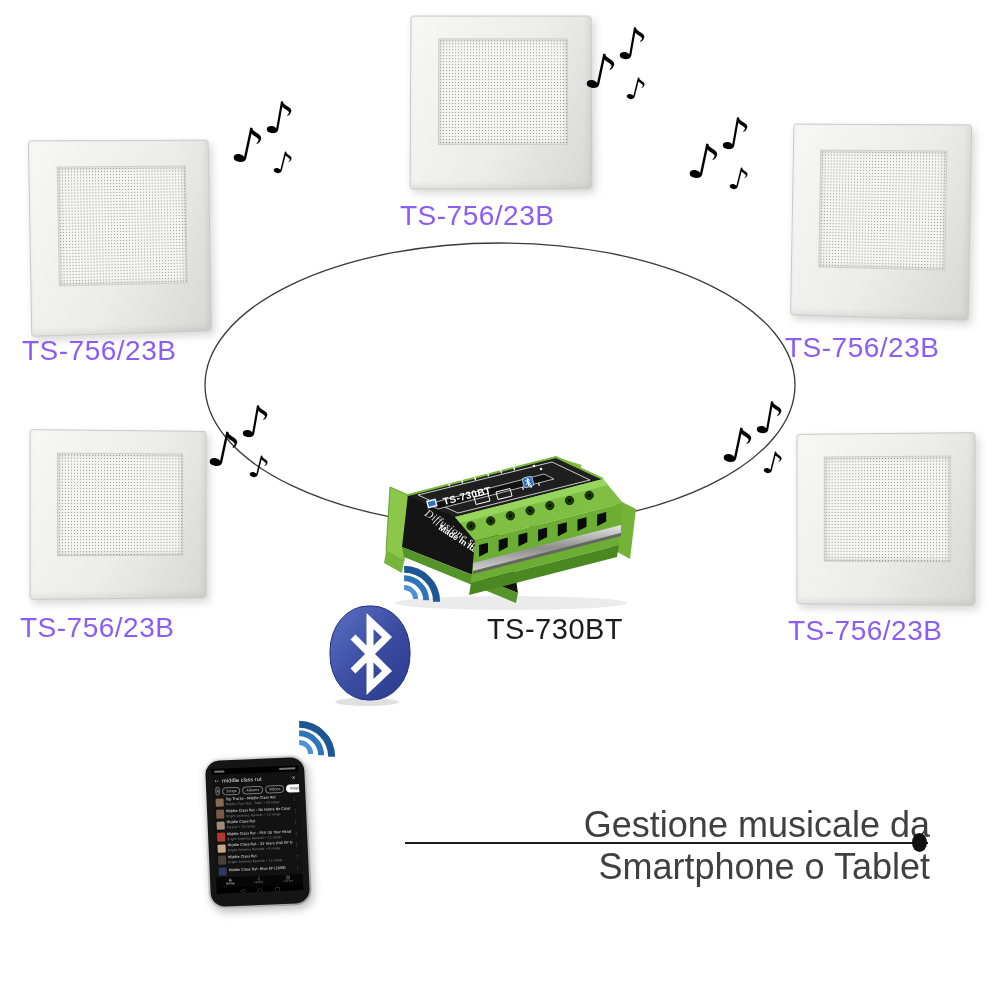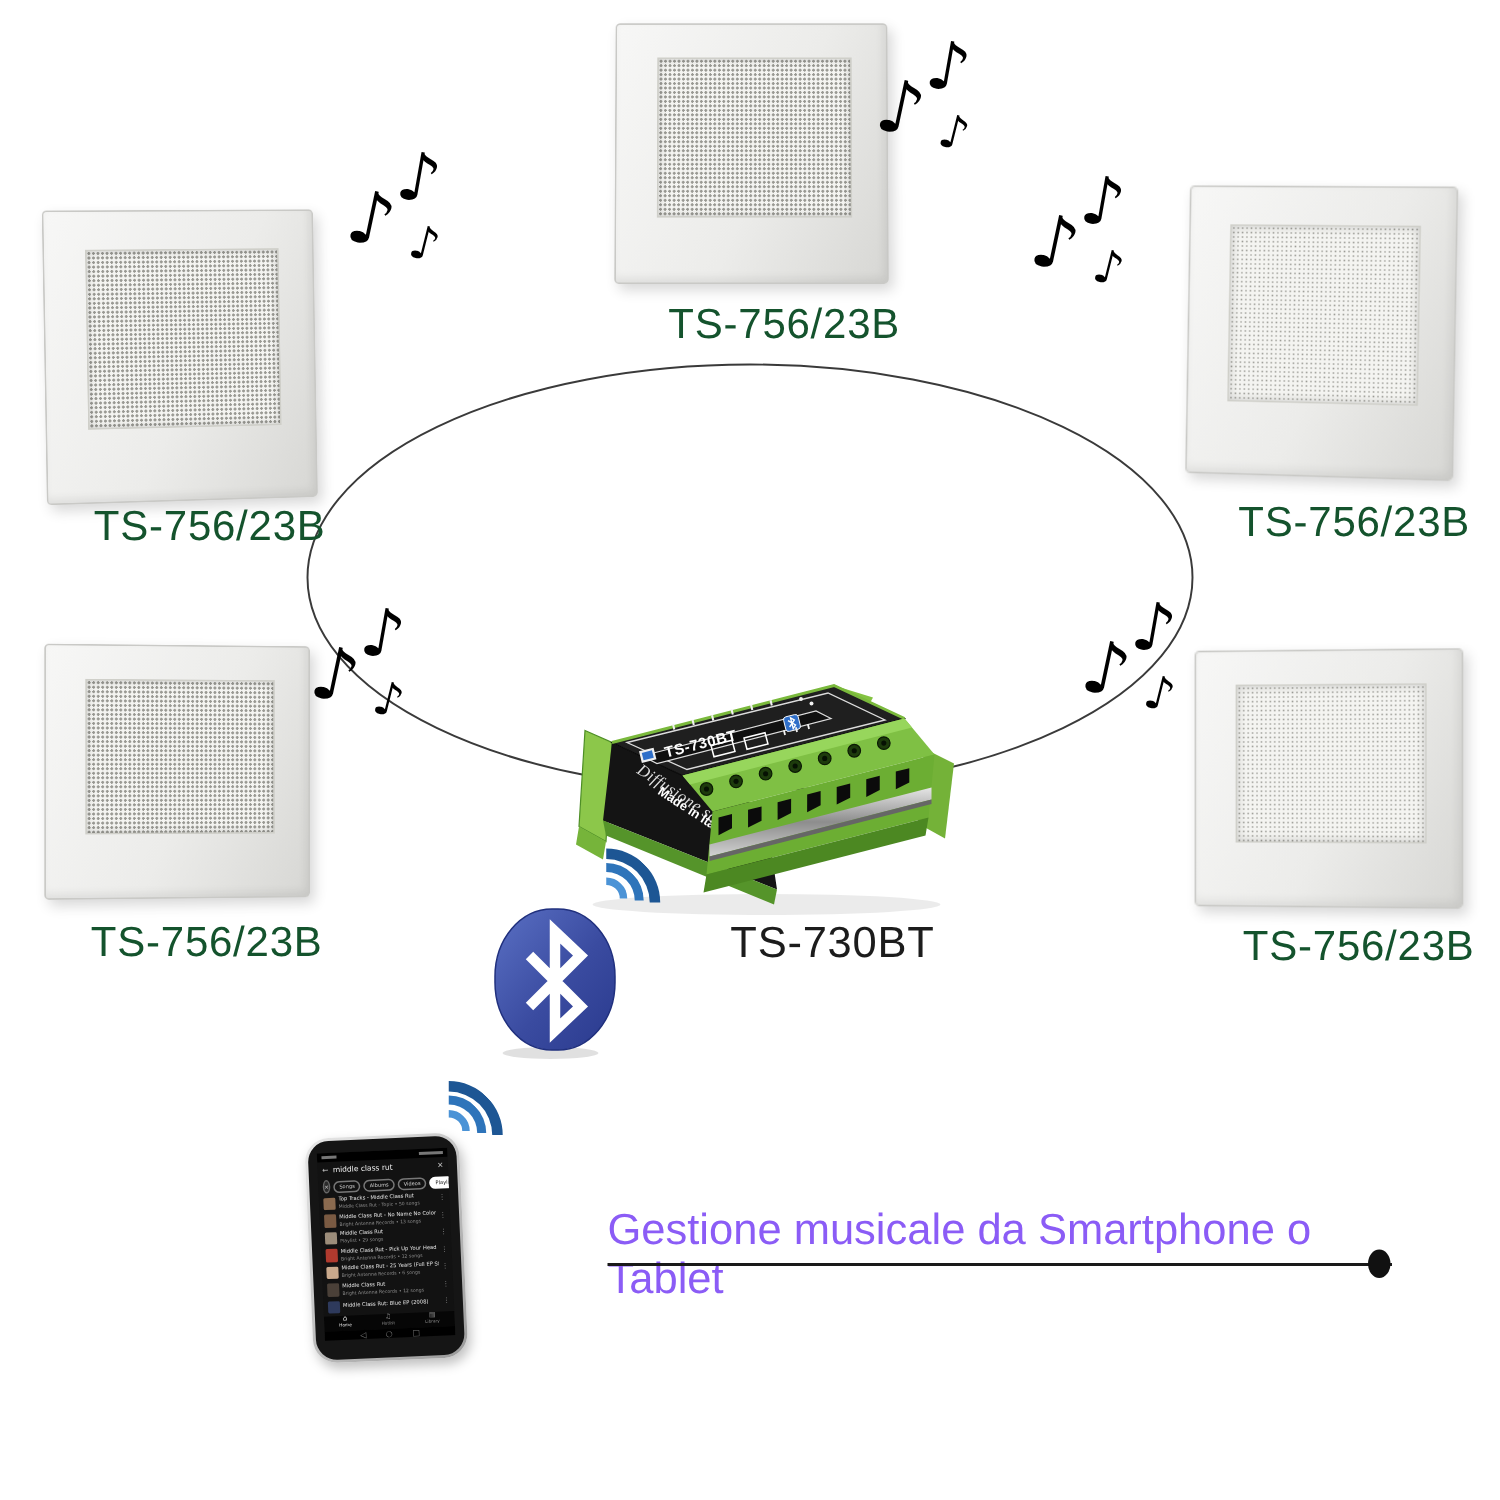--- a/index.html
+++ b/index.html
@@ -13,39 +13,39 @@
   
   .speaker{position:absolute;background:linear-gradient(115deg,#f7f7f6 0%,#ececea 55%,#d7d7d4 100%);
            border:1px solid #c9c9c6;border-radius:3px;
            box-shadow:3px 4px 9px rgba(0,0,0,.16), inset -2px -3px 6px rgba(0,0,0,.07);}
   .speaker .grille{position:absolute;left:15%;right:13%;top:13%;bottom:25%;
            background-color:#f4f4f1;
            background-image:radial-gradient(#9a9a94 0.8px, transparent 0.95px);
            background-size:3px 3px;
            border:1px solid #cfcfc9;
            box-shadow:inset 0 0 6px rgba(0,0,0,.18);}
-  .sp-label{position:absolute;font-size:28px;color:#14532d;text-align:right;letter-spacing:.5px;}
+  .sp-label{position:absolute;font-size:28px;color:#8b5cf6;text-align:left;letter-spacing:.5px;}
 
   
   .notes{position:absolute;width:80px;height:104px;}
   .notes span{position:absolute;color:#000;font-family:"DejaVu Sans",sans-serif;line-height:1;}
   .notes .n1{left:33px;top:0;font-size:45px;transform:rotate(10deg);}
   .notes .n2{left:0;top:26px;font-size:49px;transform:rotate(12deg);}
   .notes .n3{left:41px;top:52px;font-size:31px;transform:rotate(14deg);}
 
   
   .wifi{position:absolute;width:62px;height:62px;transform:rotate(45deg);}
   .wifi i{position:absolute;border-style:solid;border-color:transparent;border-radius:50%;display:block;}
   .wifi .w1{left:22px;top:43px;width:18px;height:18px;border-width:5px;border-top-color:#4b93d6;}
   .wifi .w2{left:12px;top:33px;width:38px;height:38px;border-width:6px;border-top-color:#2e74ba;}
   .wifi .w3{left:2px;top:23px;width:58px;height:58px;border-width:7px;border-top-color:#1d5694;}
 
   
-  .caption{position:absolute;left:405px;top:804px;width:525px;text-align:left;
-           font-size:29px;color:#8b5cf6;}
+  .caption{position:absolute;left:405px;top:804px;width:525px;text-align:right;
+           font-size:36px;color:#404040;}
   .cap-line{position:absolute;left:405px;top:842px;width:523px;height:2px;background:#1a1a1a;}
   .cap-dot{position:absolute;left:912px;top:833px;width:15px;height:19px;border-radius:50%;background:#111;}
 
   
   .amp-label{position:absolute;left:455px;top:613px;width:200px;text-align:center;
              font-size:29px;color:#1c1c1c;letter-spacing:.5px;}
   .phone-label{position:absolute;left:185px;top:920px;width:160px;text-align:center;
              font-size:25px;line-height:33px;color:#222;}
 
   

